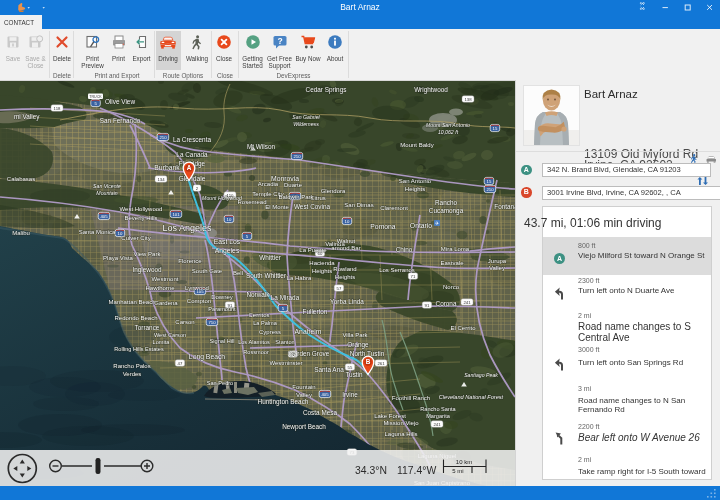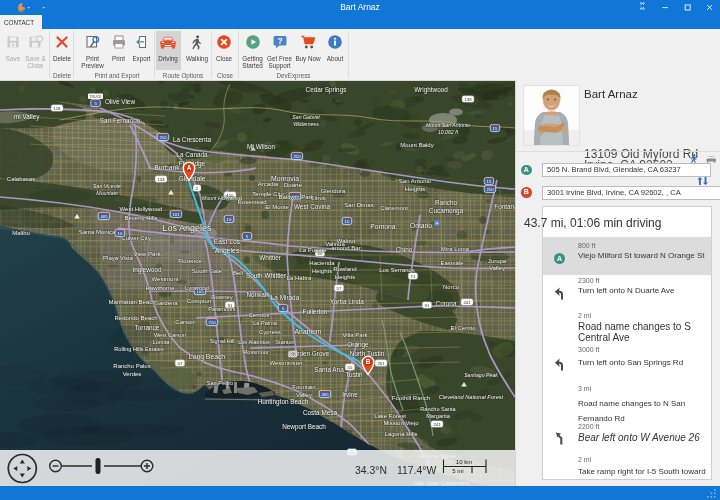--- a/index.html
+++ b/index.html
@@ -1021,21 +1021,21 @@
   <g fill="#8a8a8a">
     <path d="M17.5 4.5 L18.6 2.4 Q18.9 1.9 19.5 1.9 L23 1.9 Q23.6 1.9 23.9 2.4 L25 4.5 Z"></path>
     <path d="M16.6 4.9 Q21.2 4 25.9 4.9 L26 7.4 H16.5 Z"></path>
     <rect x="17" y="7.4" width="1.8" height="1.2"></rect>
     <rect x="23.6" y="7.4" width="1.8" height="1.2"></rect>
     <rect x="18.2" y="2.6" width="6" height="1.6" fill="#fff"></rect>
   </g>
 </svg>
 
 <div class="abs" style="left:521px;top:164.5px;width:10.5px;height:10.5px;border-radius:50%;background:#3d9183;color:#fff;font-size:7px;font-weight:bold;text-align:center;line-height:10.5px;">A</div>
-<div class="abs" style="left:542px;top:163px;width:169px;height:13.5px;background:#fff;border:1px solid #bcbcbc;box-sizing:border-box;font-size:7.6px;color:#333;line-height:12px;padding-left:4px;">505 N. Brand Blvd, Glendale, CA 63237</div>
+<div class="abs" style="left:542px;top:163px;width:169px;height:13.5px;background:#fff;border:1px solid #bcbcbc;box-sizing:border-box;font-size:7.6px;color:#333;line-height:12px;padding-left:4px;">342 N. Brand Blvd, Glendale, CA 91203</div>
 
 <svg class="abs" style="left:697px;top:177px" width="11" height="8" viewBox="0 0 11 8">
   <g fill="#2e6db4">
     <path d="M3 8 V2.6 H1.4 L3.9 0 L6.4 2.6 H4.8 V8 Z" transform="translate(-1,0)"></path>
     <path d="M7 0 V5.4 H5.4 L7.9 8 L10.4 5.4 H8.8 V0 Z" transform="translate(0.6,0)"></path>
   </g>
 </svg>
 
 <div class="abs" style="left:521px;top:187px;width:10.5px;height:10.5px;border-radius:50%;background:#d9472b;color:#fff;font-size:7px;font-weight:bold;text-align:center;line-height:10.5px;">B</div>
 <div class="abs" style="left:542px;top:186px;width:184px;height:13.5px;background:#fff;border:1px solid #bcbcbc;box-sizing:border-box;font-size:7.6px;color:#333;line-height:12px;padding-left:4px;">3001 Irvine Blvd, Irvine, CA 92602, , CA</div>
@@ -1055,21 +1055,21 @@
 <div class="abs" style="left:578px;top:285.5px;font-size:8px;color:#333;">Turn left onto N Duarte Ave</div>
 <div class="abs" style="left:578px;top:311.5px;font-size:7px;color:#666;">2 mi</div>
 <div class="abs" style="left:578px;top:320.5px;font-size:10px;color:#333;">Road name changes to S Central Ave</div>
 <svg class="abs" style="left:552px;top:357px" width="14" height="14" viewBox="0 0 14 14">
   <path d="M10 13.5 V8.3 Q10 5.8 7.4 5.8 H6.2" fill="none" stroke="#4a4a4a" stroke-width="2"></path>
     <path d="M7.7 1.6 L2.9 5.8 L7.7 10 Q6.2 5.8 7.7 1.6 Z" fill="#4a4a4a"></path>
 </svg>
 <div class="abs" style="left:578px;top:346px;font-size:7px;color:#666;">3000 ft</div>
 <div class="abs" style="left:578px;top:357.5px;font-size:8px;color:#333;">Turn left onto San Springs Rd</div>
 <div class="abs" style="left:578px;top:385px;font-size:7px;color:#666;">3 mi</div>
-<div class="abs" style="left:578px;top:395.5px;width:130px;font-size:8px;color:#333;line-height:15px;">Road name changes to N San Fernando Rd</div>
+<div class="abs" style="left:578px;top:395.5px;width:130px;font-size:8px;color:#333;line-height:9px;">Road name changes to N San Fernando Rd</div>
 <svg class="abs" style="left:552px;top:431px" width="14" height="14" viewBox="0 0 14 14">
   <path d="M9.3 13.5 V7.2 L6.6 4.8" fill="none" stroke="#4a4a4a" stroke-width="2"></path>
     <path d="M3.6 1.6 L9 2.5 L5.1 6.4 Q5 3.4 3.6 1.6 Z" fill="#4a4a4a"></path>
 </svg>
 <div class="abs" style="left:578px;top:422.5px;font-size:7px;color:#666;">2200 ft</div>
 <div class="abs" style="left:578px;top:431.5px;font-size:10px;color:#333;font-style:italic;">Bear left onto W Avenue 26</div>
 <div class="abs" style="left:578px;top:455.5px;font-size:7px;color:#666;">2 mi</div>
 <div class="abs" style="left:578px;top:466.5px;font-size:8px;color:#333;">Take ramp right for I-5 South toward</div>
 
 <div class="abs" id="mapbar"></div>

